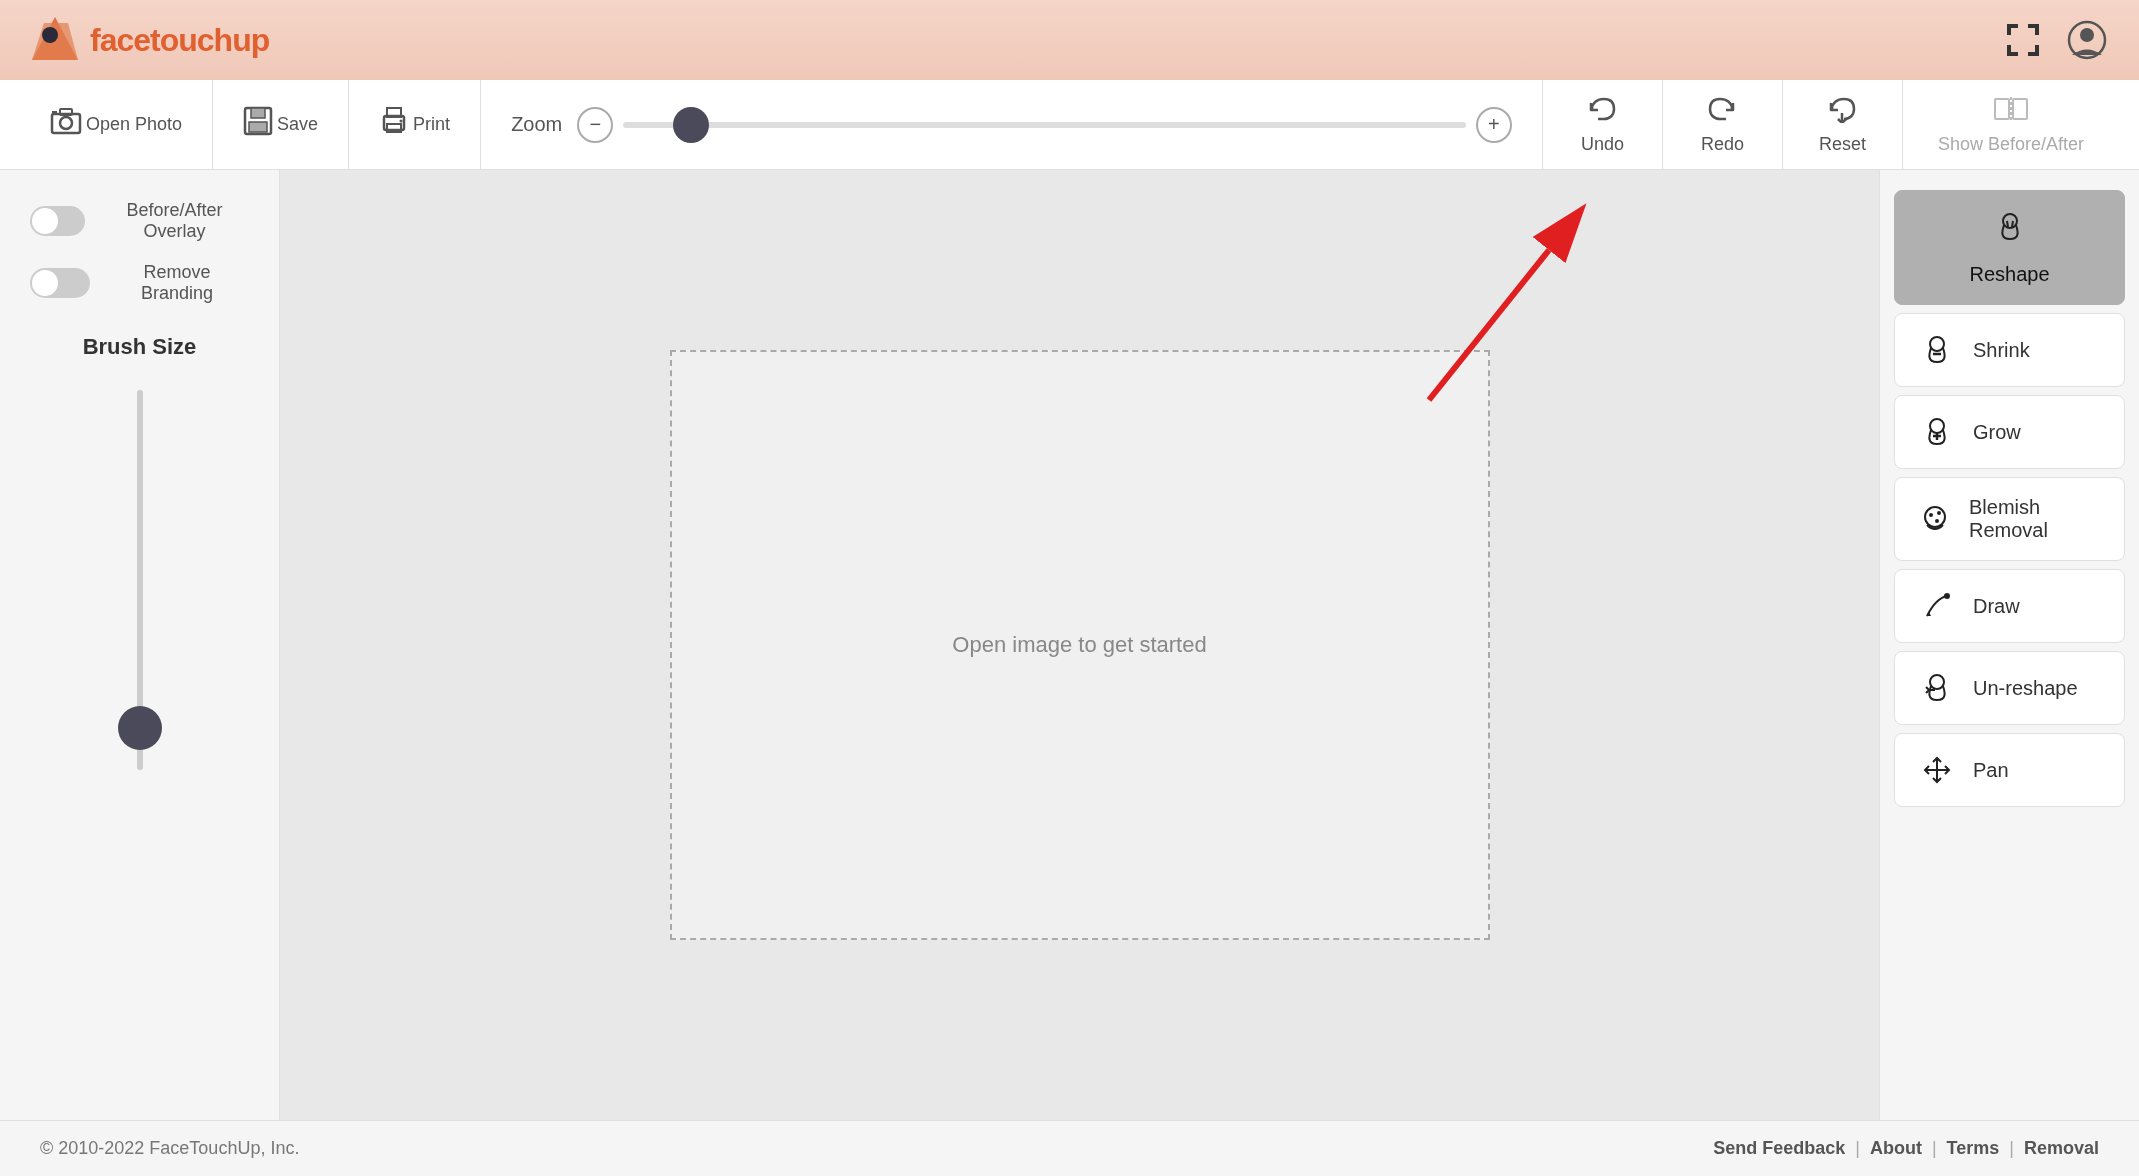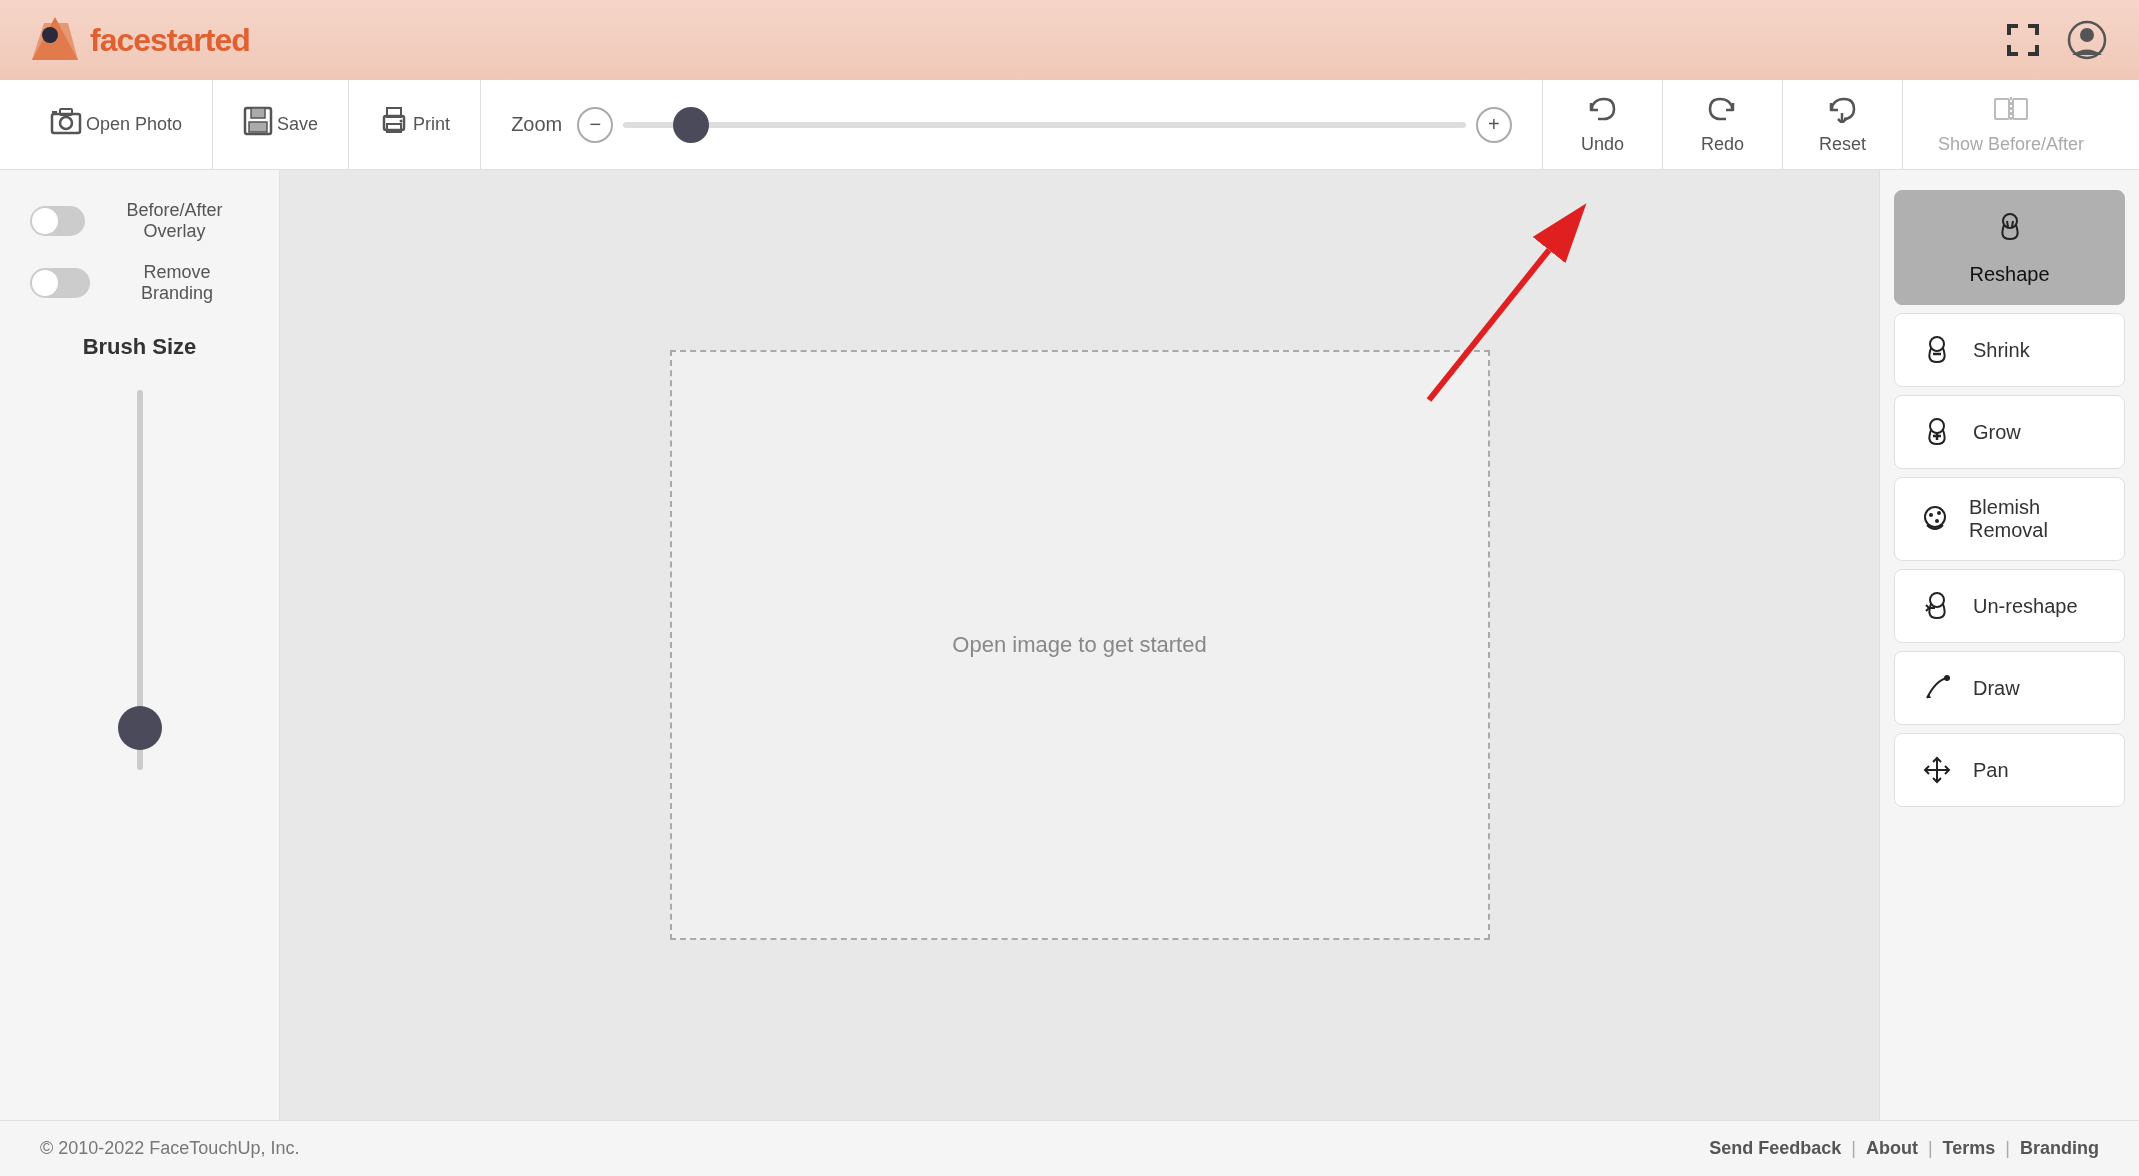--- a/index.html
+++ b/index.html
@@ -368,21 +368,21 @@
 
 <div class="header">
   <div class="logo">
 
     <svg class="logo-icon" viewBox="0 0 50 50" xmlns="http://www.w3.org/2000/svg">
       <polygon points="25,2 48,45 2,45" fill="#e06030" opacity="0.85"></polygon>
       <polygon points="14,8 38,8 48,45 2,45" fill="#e08050" opacity="0.7"></polygon>
       <circle cx="20" cy="20" r="8" fill="#2a2a3a"></circle>
     </svg>
     <span class="logo-text">
-      <span style="color:#e06030">face</span><span>started</span>
+      <span style="color:#e06030">face</span><span>touchup</span>
     </span>
   </div>
   <div class="header-right">
     <div class="fullscreen-btn">
       <svg width="40" height="40" viewBox="0 0 40 40" fill="none" xmlns="http://www.w3.org/2000/svg">
         <rect x="4" y="4" width="11" height="4" fill="#333"></rect>
         <rect x="4" y="4" width="4" height="11" fill="#333"></rect>
         <rect x="25" y="4" width="11" height="4" fill="#333"></rect>
         <rect x="32" y="4" width="4" height="11" fill="#333"></rect>
         <rect x="4" y="32" width="11" height="4" fill="#333"></rect>
@@ -575,38 +575,38 @@
           <circle cx="18" cy="18" r="2" fill="#222"></circle>
           <path d="M8 22 Q16 30 24 22" stroke="#222" stroke-width="2" fill="transparent"></path>
         </svg>
       </div>
       <span class="tool-btn-label">Blemish Removal</span>
     </div>
 
     <div class="tool-btn">
       <div class="tool-btn-icon">
         <svg width="32" height="32" viewBox="0 0 32 32" fill="none" xmlns="http://www.w3.org/2000/svg">
+          <path d="M6 26 C10 18 16 8 26 6" stroke="#222" stroke-width="2" fill="transparent"></path>
+          <circle cx="26" cy="6" r="3" fill="#222"></circle>
+          <path d="M6 26 L8 22 L10 26 Z" fill="#222"></path>
+        </svg>
+      </div>
+      <span class="tool-btn-label">Draw</span>
+    </div>
+
+    <div class="tool-btn">
+      <div class="tool-btn-icon">
+        <svg width="32" height="32" viewBox="0 0 32 32" fill="none" xmlns="http://www.w3.org/2000/svg">
           <circle cx="16" cy="10" r="7" stroke="#222" stroke-width="2" fill="transparent"></circle>
           <path d="M10 14 C8 20 6 28 16 28 C26 28 24 20 22 14" stroke="#222" stroke-width="2" fill="transparent"></path>
           <path d="M8 18 L14 18" stroke="#222" stroke-width="2"></path>
           <path d="M5 15 L8 18 L5 21" stroke="#222" stroke-width="2" fill="none"></path>
         </svg>
       </div>
       <span class="tool-btn-label">Un-reshape</span>
-    </div>
-
-    <div class="tool-btn">
-      <div class="tool-btn-icon">
-        <svg width="32" height="32" viewBox="0 0 32 32" fill="none" xmlns="http://www.w3.org/2000/svg">
-          <path d="M6 26 C10 18 16 8 26 6" stroke="#222" stroke-width="2" fill="transparent"></path>
-          <circle cx="26" cy="6" r="3" fill="#222"></circle>
-          <path d="M6 26 L8 22 L10 26 Z" fill="#222"></path>
-        </svg>
-      </div>
-      <span class="tool-btn-label">Draw</span>
     </div>
 
     <div class="tool-btn">
       <div class="tool-btn-icon">
         <svg width="32" height="32" viewBox="0 0 32 32" fill="none" xmlns="http://www.w3.org/2000/svg">
           <line x1="16" y1="4" x2="16" y2="28" stroke="#222" stroke-width="2"></line>
           <line x1="4" y1="16" x2="28" y2="16" stroke="#222" stroke-width="2"></line>
           <polyline points="12,8 16,4 20,8" stroke="#222" stroke-width="2" fill="none"></polyline>
           <polyline points="12,24 16,28 20,24" stroke="#222" stroke-width="2" fill="none"></polyline>
           <polyline points="8,12 4,16 8,20" stroke="#222" stroke-width="2" fill="none"></polyline>
@@ -621,15 +621,15 @@
 
 <div class="footer">
   <span class="footer-left">© 2010-2022 FaceTouchUp, Inc.</span>
   <div class="footer-right">
     <span class="footer-link">Send Feedback</span>
     <span class="footer-sep"> | </span>
     <span class="footer-link">About</span>
     <span class="footer-sep"> | </span>
     <span class="footer-link">Terms</span>
     <span class="footer-sep"> | </span>
-    <span class="footer-link">Branding</span>
+    <span class="footer-link">Removal</span>
   </div>
 </div>
 
 </body></html>

